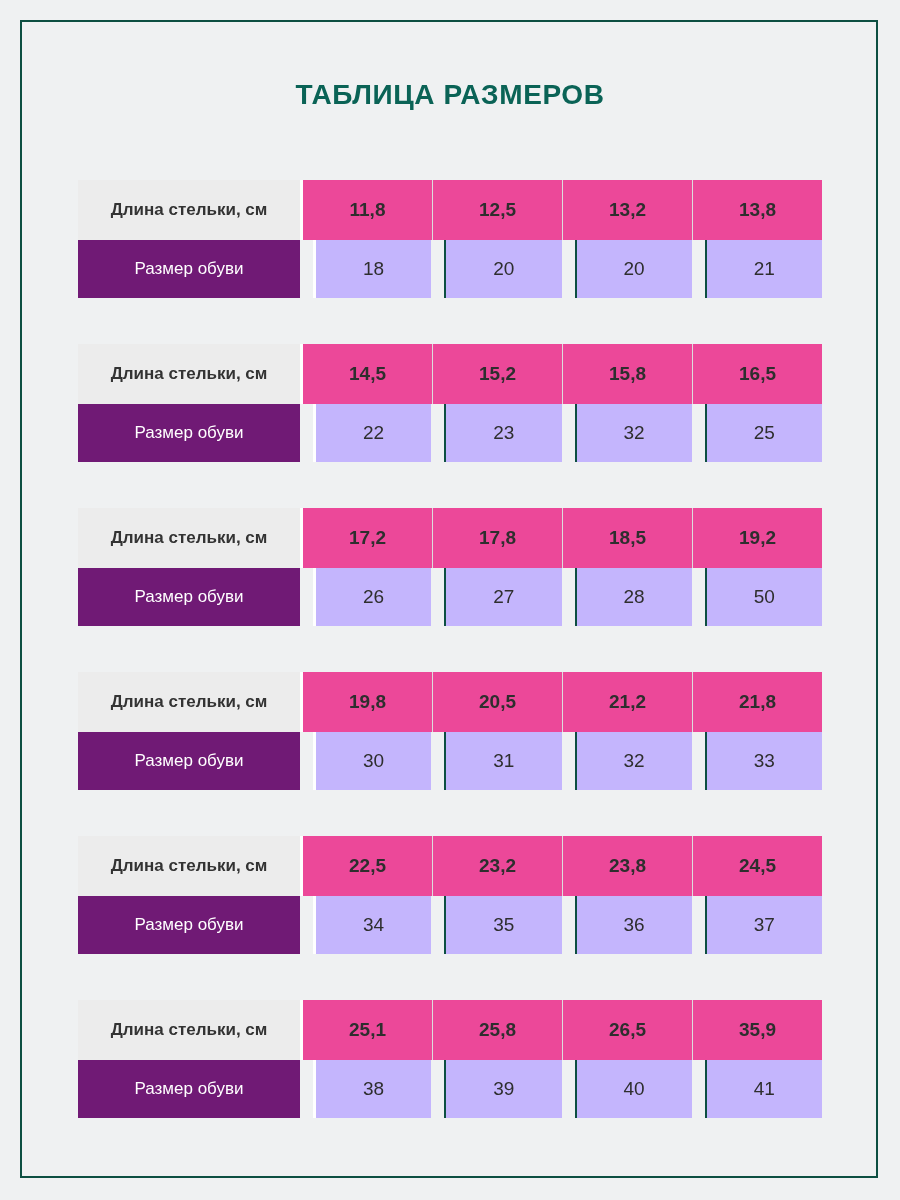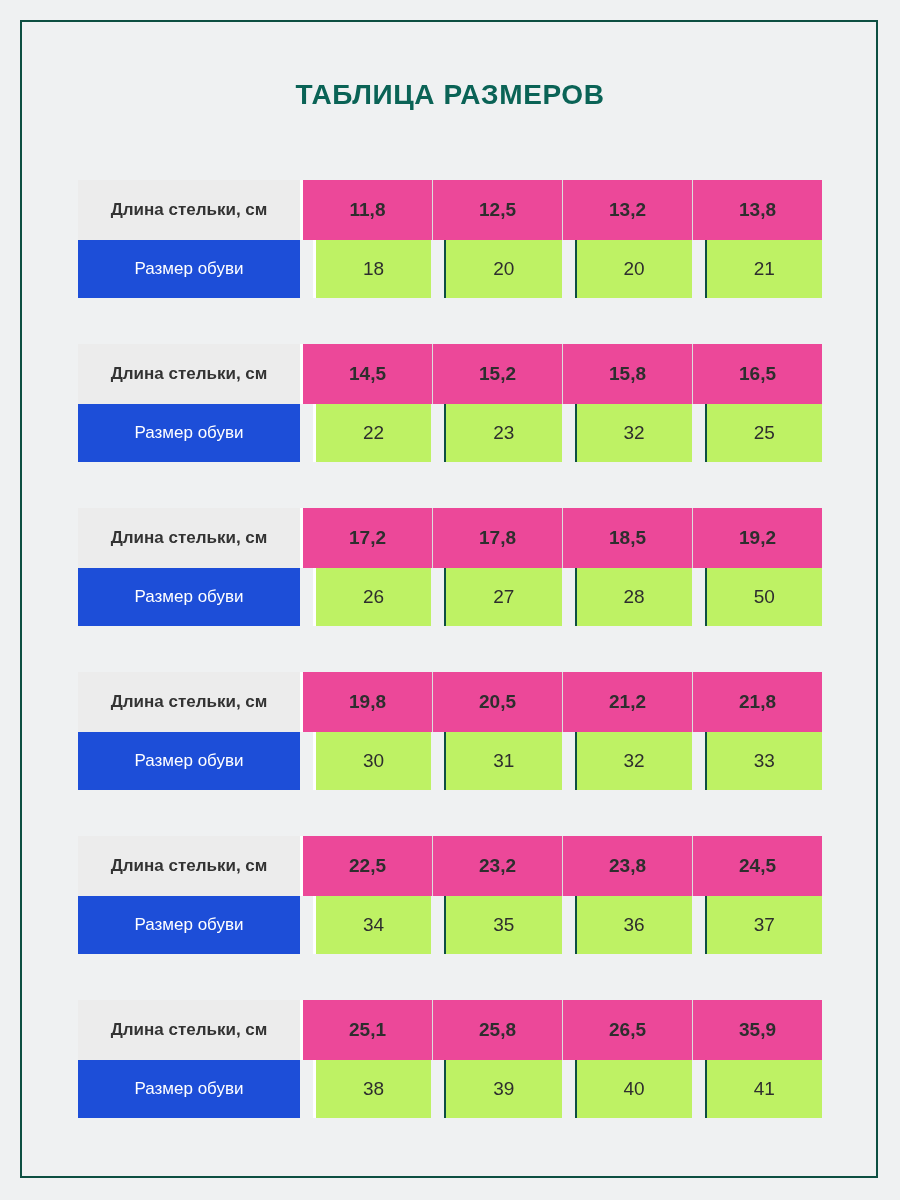--- a/index.html
+++ b/index.html
@@ -83,21 +83,21 @@
 
   .row-length .label-cell {
     color: #333333;
     font-size: 17px;
     background: #ececec;
   }
 
   .row-size .label-cell {
     color: #ffffff;
     font-size: 17px;
-    background: #1d4ed8;
+    background: #701a75;
   }
 
   .value-cell {
     flex: 1 1 0;
     display: flex;
     align-items: center;
     justify-content: center;
     font-size: 19px;
     box-sizing: border-box;
   }
@@ -106,21 +106,21 @@
     background: #ec4899;
     color: #2e2e2e;
     border-left: 1px solid #dcdcdc;
   }
 
   .row-length .label-cell + .value-cell {
     border-left: 3px solid #ffffff;
   }
 
   .row-size .value-cell {
-    background: #bef264;
+    background: #c4b5fd;
     color: #2e2e2e;
     border-left: 2px solid #0d4f42;
     margin-left: 13px;
   }
 
   .row-size .label-cell + .value-cell {
     border-left: 3px solid #ffffff;
   }
 </style>
 </head>

